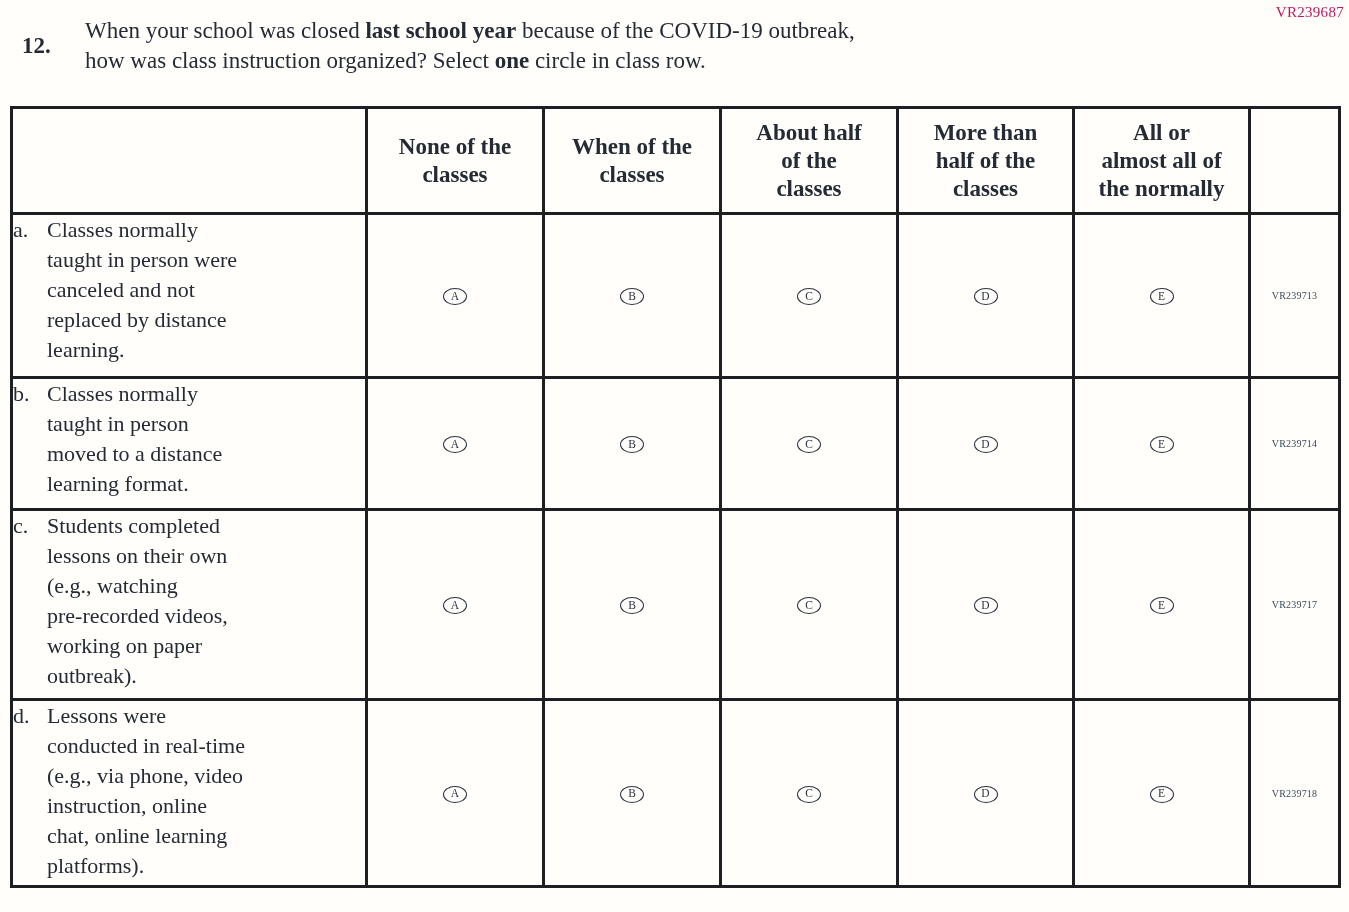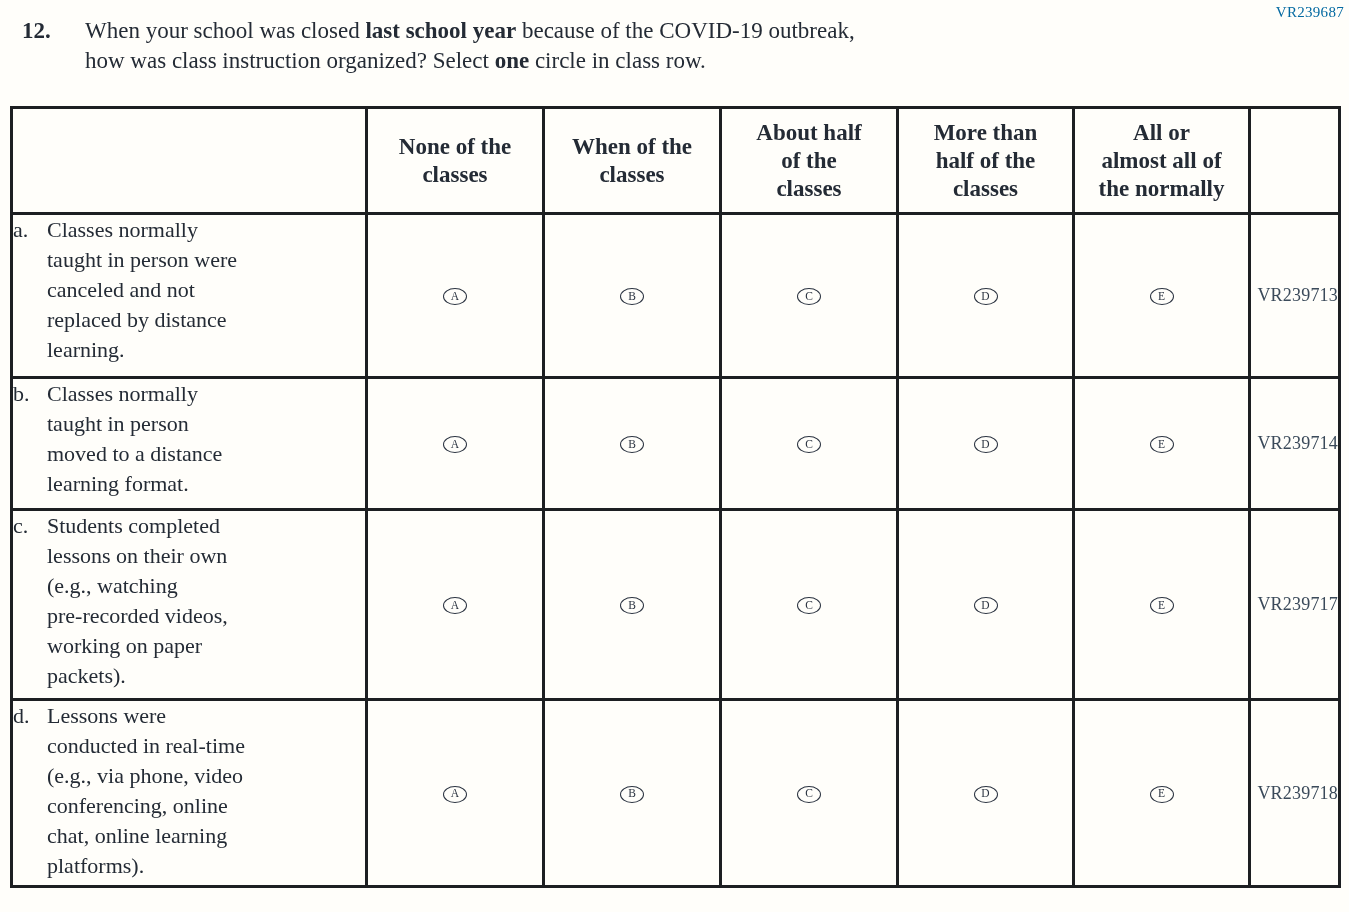--- a/index.html
+++ b/index.html
@@ -9,27 +9,27 @@
     position: relative;
     background: #fffefa;
     font-family: "Liberation Serif", "DejaVu Serif", serif;
     color: #242b35;
     overflow: hidden;
   }
 
   
   .page-code {
     position: absolute; top: 4px; right: 5px;
-    font-size: 15px; color: #0369a1; letter-spacing: 0.3px;
+    font-size: 15px; color: #be185d; letter-spacing: 0.3px;
   }
 
   
   .question {
     position: absolute; top: 16px; left: 22px;
-    display: flex; align-items: flex-start;
+    display: flex; align-items: center;
     font-size: 23px; line-height: 30px;
   }
   .q-number { flex: none; width: 63px; font-weight: bold; }
   .q-text { white-space: pre-line; max-width: 900px; }
   .q-bold { font-weight: bold; }
 
   
   table.survey {
     position: absolute; left: 10px; top: 106px;
     width: 1328px;
@@ -65,22 +65,22 @@
     border: 1.5px solid #2b3340; border-radius: 50%;
     background: transparent;
     cursor: pointer;
   }
   .bubble-letter {
     font-size: 11.5px; line-height: 1; color: #2b3340;
     font-family: "Liberation Serif", "DejaVu Serif", serif;
   }
 
   td.code-cell {
-    text-align: right; vertical-align: middle;
-    font-size: 18px; color: #3b4a5a; letter-spacing: 0.2px;
+    text-align: center; vertical-align: middle;
+    font-size: 10px; color: #3b4a5a; letter-spacing: 0.2px;
   }
 
   tr.row-a { height: 164px; }
   tr.row-b { height: 132px; }
   tr.row-c { height: 190px; }
   tr.row-d { height: 187px; }
 </style>
 </head>
 <body>
 
@@ -179,21 +179,21 @@
     </tr>
     <tr class="row-c">
       <td class="label-cell">
         <div class="label-wrap">
           <span class="row-marker">c.</span>
           <span class="row-label">Students completed
 lessons on their own
 (e.g., watching
 pre-recorded videos,
 working on paper
-packets).</span>
+outbreak).</span>
         </div>
       </td>
       <td class="bubble-cell"><span class="bubble">
             <span class="bubble-letter">A</span>
           </span></td>
       <td class="bubble-cell"><span class="bubble">
             <span class="bubble-letter">B</span>
           </span></td>
       <td class="bubble-cell"><span class="bubble">
             <span class="bubble-letter">C</span>
@@ -206,21 +206,21 @@
           </span></td>
       <td class="code-cell">VR239717</td>
     </tr>
     <tr class="row-d">
       <td class="label-cell">
         <div class="label-wrap">
           <span class="row-marker">d.</span>
           <span class="row-label">Lessons were
 conducted in real-time
 (e.g., via phone, video
-conferencing, online
+instruction, online
 chat, online learning
 platforms).</span>
         </div>
       </td>
       <td class="bubble-cell"><span class="bubble">
             <span class="bubble-letter">A</span>
           </span></td>
       <td class="bubble-cell"><span class="bubble">
             <span class="bubble-letter">B</span>
           </span></td>

